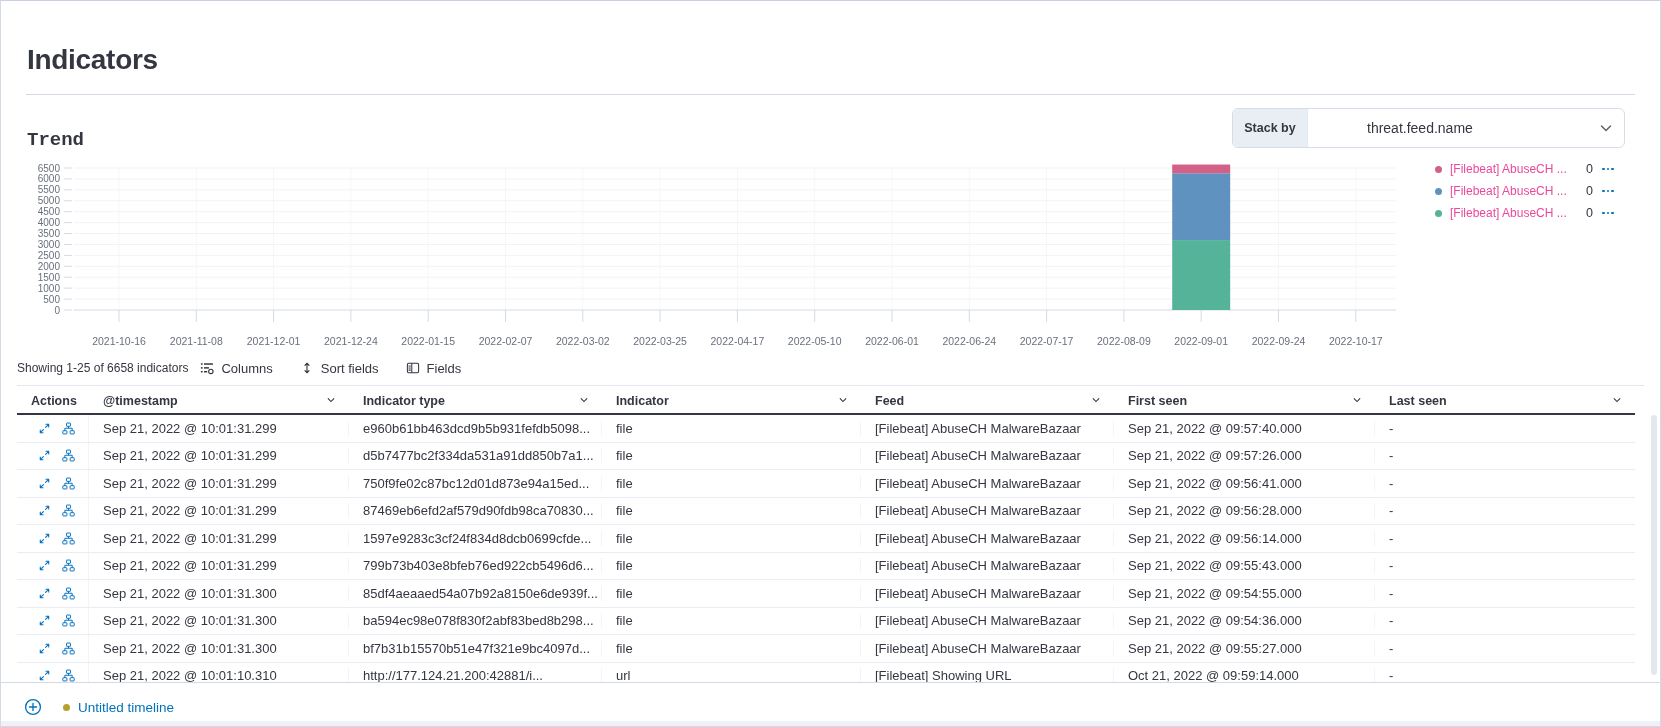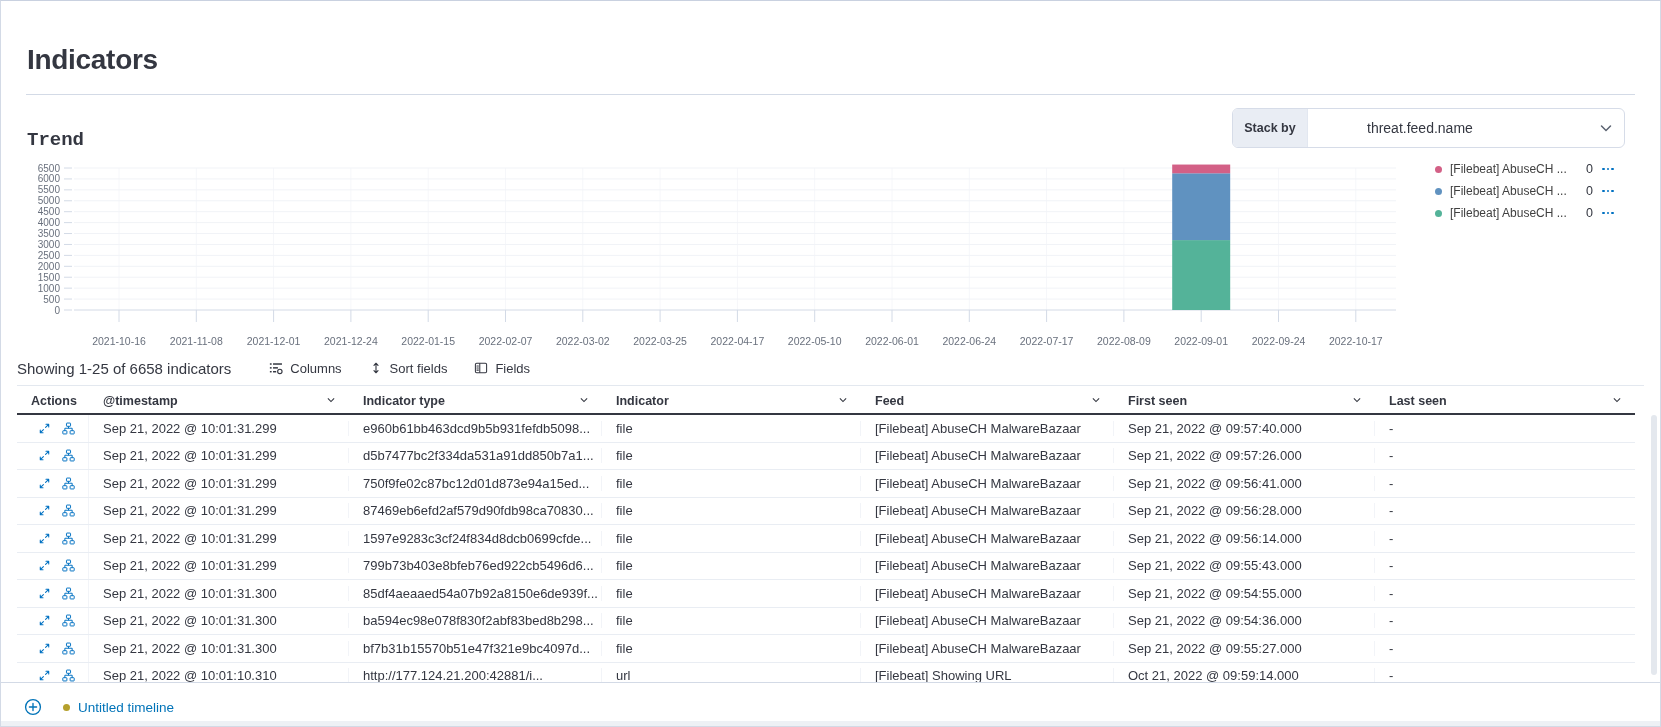--- a/index.html
+++ b/index.html
@@ -16,27 +16,27 @@
   .stackby-prepend{width:74px;background:#e9edf4;display:flex;align-items:center;justify-content:center;
            font-size:12.5px;font-weight:700;border-right:1px solid #e2e7f0;}
   .stackby-value{flex:1;display:flex;align-items:center;padding-left:11px;font-size:14px;}
   .stackby-chevron{width:36px;display:flex;align-items:center;justify-content:center;color:#5a6270;}
   
   #chart-svg{position:absolute;left:0;top:0;width:1661px;height:400px;pointer-events:none;}
   #chart-svg text{font-family:"Liberation Sans",sans-serif;}
   .legend{position:absolute;left:1434px;top:157px;width:210px;}
   .legend-item{display:flex;align-items:center;height:22px;cursor:pointer;}
   .legend-dot{width:7px;height:7px;border-radius:50%;margin-right:8px;flex:none;}
-  .legend-label{font-size:12px;color:#404040;width:127px;white-space:nowrap;overflow:hidden;}
+  .legend-label{font-size:12px;color:#ec4899;width:127px;white-space:nowrap;overflow:hidden;}
   .legend-value{font-size:12.5px;color:#343741;width:16px;text-align:right;margin-right:9px;}
   .legend-more{color:#0071c2;display:flex;gap:2px;cursor:pointer;}
   .legend-more i{width:2.5px;height:2.5px;border-radius:1px;background:currentColor;display:block;}
   
   #toolbar{position:absolute;left:16px;top:356px;height:22px;display:flex;align-items:center;}
-  #showing-text{font-size:15px;margin-right:38px;}
+  #showing-text{font-size:12px;margin-right:12px;}
   .tb-btn{display:flex;align-items:center;gap:7px;margin-right:27px;font-size:13px;cursor:pointer;color:#343741;text-align:right;}
   .tb-btn svg{display:block;}
   .divider-toolbar{position:absolute;left:16px;right:16px;top:384px;height:1px;background:#e3e8ef;}
   
   #table{position:absolute;left:16px;top:388px;width:1618px;}
   .tgrid{display:grid;grid-template-columns:72px 260px 253px 259px 253px 261px 260px;}
   .thead{border-bottom:2px solid #343741;height:24px;}
   .th{display:flex;align-items:center;justify-content:space-between;
       padding:0 13px 0 14px;font-size:12.5px;font-weight:700;overflow:hidden;white-space:nowrap;cursor:pointer;}
   .th .hchev{color:#343741;flex:none;margin-left:6px;}

